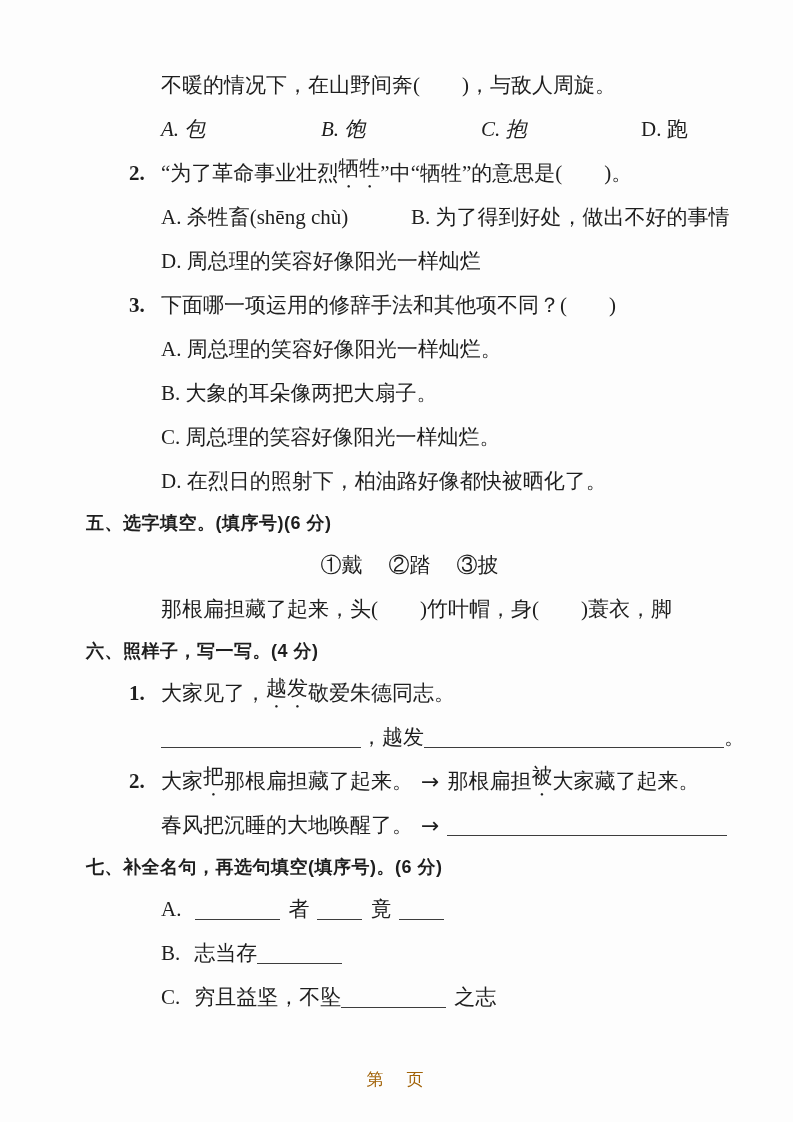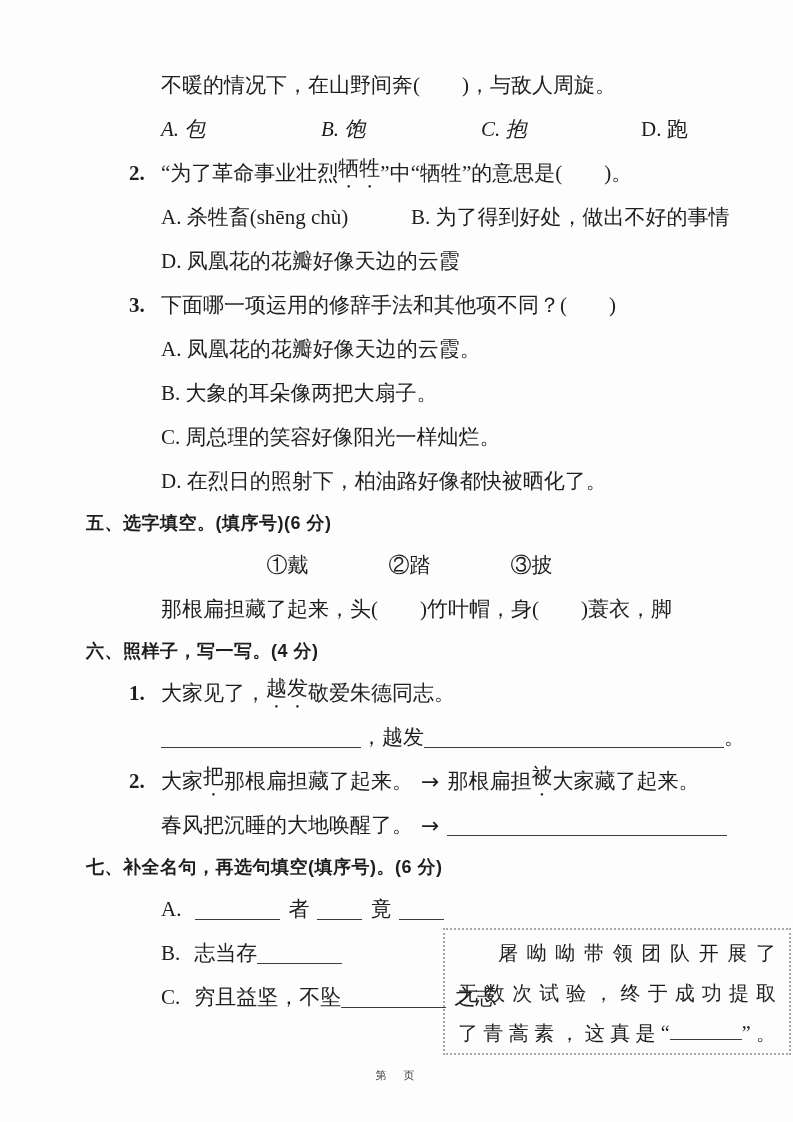--- a/index.html
+++ b/index.html
@@ -15,21 +15,21 @@
   .hline {
     height:40px; display:flex; align-items:center;
     font-family:"Liberation Sans","DejaVu Sans",sans-serif;
     font-weight:bold; font-size:18px; letter-spacing:0.5px;
   }
   .ind1 { padding-left:43px; }   
   .ind2 { padding-left:75px; }   
   .qnum { font-weight:bold; width:32px; flex:0 0 32px; }
   .w160 { width:160px; flex:0 0 160px;font-style:italic; }
   .w250 { width:250px; flex:0 0 250px; }
-  .choices { justify-content:center; gap:80px; padding-right:30px;font-family:Liberation Serif, serif; }
+  .choices { justify-content:center; gap:26px; padding-right:30px;font-family:Liberation Serif, serif; }
   .blank { display:inline-block; height:22px; border-bottom:1.4px solid #3d3d3d; flex:0 0 auto; }
   .b200 { width:200px; } .b300 { width:300px; } .b280 { width:280px; }
   .b85 { width:85px; } .b45 { width:45px; } .b105 { width:105px; }
   .t { margin:0 8px; }
   .lbl { margin-right:14px; }
   .arrow { font-family:"DejaVu Sans",sans-serif; margin:0 8px; font-size:22px; }
   .emph {
     text-emphasis:filled dot #1e1e1e; text-emphasis-position:under right;font-family:Liberation Serif, serif;
     -webkit-text-emphasis:filled dot #1e1e1e; -webkit-text-emphasis-position:under right;
   }
@@ -37,21 +37,21 @@
     position:absolute; left:443px; top:928px; width:348px; height:127px;
     border:2px dotted #a8a8a8; padding:3px 13px 0 13px;
     font-size:20px; color:#1e1e1e;
   }
   .bline { line-height:40px; height:40px; text-align:justify; text-align-last:justify; white-space:nowrap; }
   .bline.first { text-indent:2em; }
   .blank-i { display:inline-block; width:72px; height:1em; border-bottom:1.4px solid #3d3d3d; }
   .footer {
     position:absolute; left:0; right:0; top:1068px; text-align:center;
     font-family:"Liberation Sans","DejaVu Sans",sans-serif;
-    font-size:11px; letter-spacing:3px; color:#404040;
+    font-size:17px; letter-spacing:3px; color:#a16207;
   }
 </style>
 </head>
 <body>
 
 <div class="page">
   <div class="content">
 
     <div class="line ind2">
       <span>不暖的情况下，在山野间奔(　　)，与敌人周旋。</span>
@@ -68,29 +68,29 @@
       <span class="qnum">2.</span>
       <span>“为了革命事业壮烈</span>
         <span class="emph">牺牲</span>
         <span>”中“牺牲”的意思是(　　)。</span>
     </div>
     <div class="line ind2">
       <span class="w250">A. 杀牲畜(shēng chù)</span>
       <span>B. 为了得到好处，做出不好的事情</span>
     </div>
     <div class="line ind2">
-      <span>D. 凤凰花的花瓣好像天边的云霞</span>
+      <span>D. 周总理的笑容好像阳光一样灿烂</span>
     </div>
 
     <div class="line ind1">
       <span class="qnum">3.</span>
       <span>下面哪一项运用的修辞手法和其他项不同？(　　)</span>
     </div>
     <div class="line ind2">
-      <span>A. 凤凰花的花瓣好像天边的云霞。</span>
+      <span>A. 周总理的笑容好像阳光一样灿烂。</span>
     </div>
     <div class="line ind2">
       <span>B. 大象的耳朵像两把大扇子。</span>
     </div>
     <div class="line ind2">
       <span>C. 周总理的笑容好像阳光一样灿烂。</span>
     </div>
     <div class="line ind2">
       <span>D. 在烈日的照射下，柏油路好像都快被晒化了。</span>
     </div>
@@ -155,28 +155,17 @@
       <span class="blank b85"></span>
     </div>
     <div class="line ind2">
       <span class="lbl">C.</span>
       <span>穷且益坚，不坠</span>
       <span class="blank b105"></span>
       <span class="t">之志</span>
     </div>
   </div>
 
-  <div class="quotebox">
-    <div class="bline first">
-      <span>屠呦呦带领团队开展了</span>
-    </div>
-    <div class="bline">
-      <span>无数次试验，终于成功提取</span>
-    </div>
-    <div class="bline">
-      <span>了青蒿素，这真是“</span><span class="blank-i"></span><span>”。</span>
-    </div>
-  </div>
 
   <div class="footer">
     <span>第　页</span>
   </div>
 </div>
 
 </body></html>

